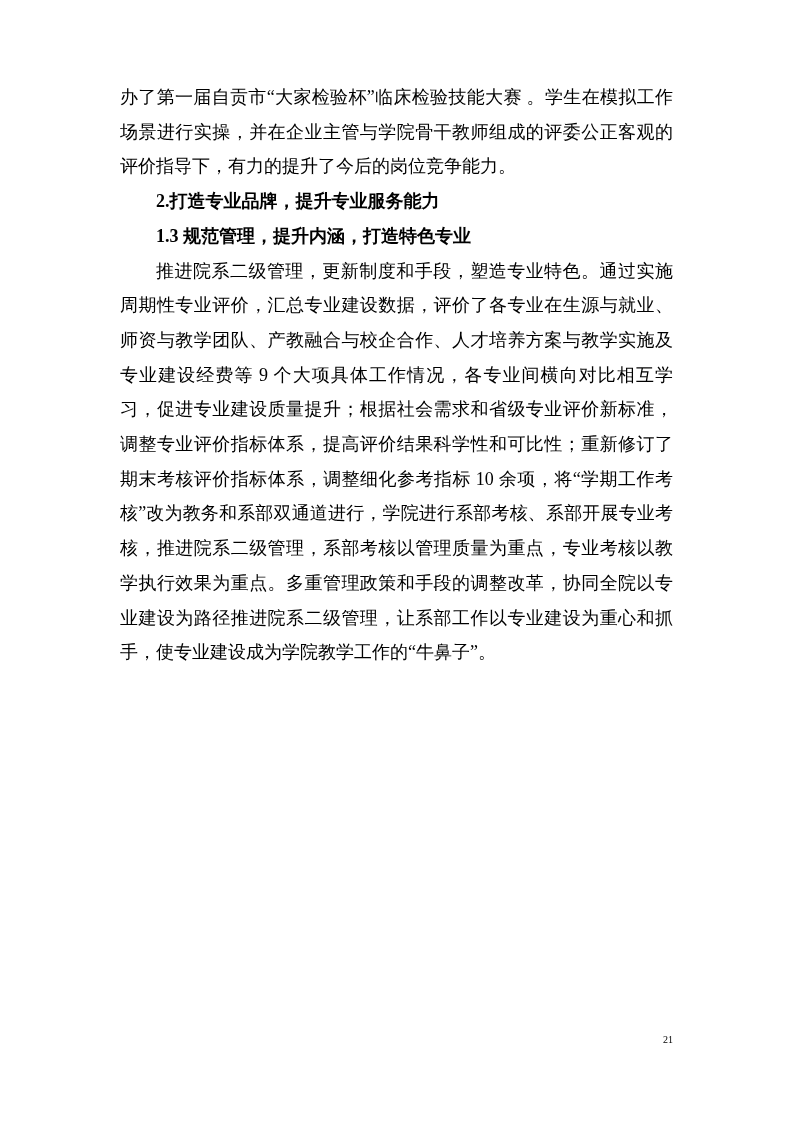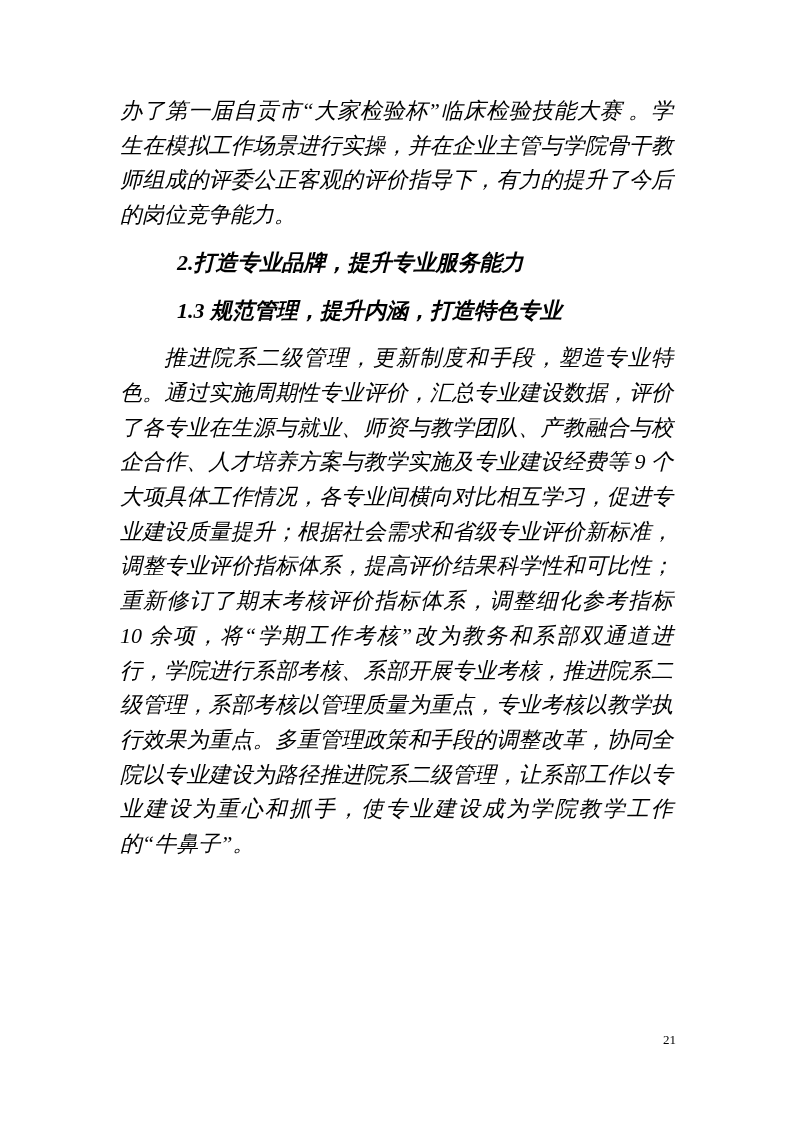--- a/index.html
+++ b/index.html
@@ -19,47 +19,46 @@
     position: absolute;
     left: 0;
     top: 0;
     width: 793px;
     height: 1122px;
     background: #ffffff;
   }
   .content {
     position: absolute;
     left: 120px;
-    top: 94px;
+    top: 80px;
     width: 553px;
-    font-size: 22px;
+    font-size: 18px;
     line-height: 34.7px;
     text-align: justify;
     text-justify: inter-ideograph;
-    font-style: italic;
   }
   .para {
     margin: 0;
     padding: 0;
   }
   .para.indent {
     text-indent: 2em;
   }
   .heading {
-    margin: 13px;
+    margin: 0;
     padding: 0;
     font-weight: 700;
     text-indent: 2em;
     text-align: left;
   }
   .page-number {
     position: absolute;
     left: 663px;
     top: 1031px;
-    font-size: 13px;
+    font-size: 10px;
     line-height: 18px;
     font-family: "Liberation Serif", serif;
     color: #000000;
   }
 </style>
 </head>
 <body>
 
 <div class="page">
   <div class="content">

